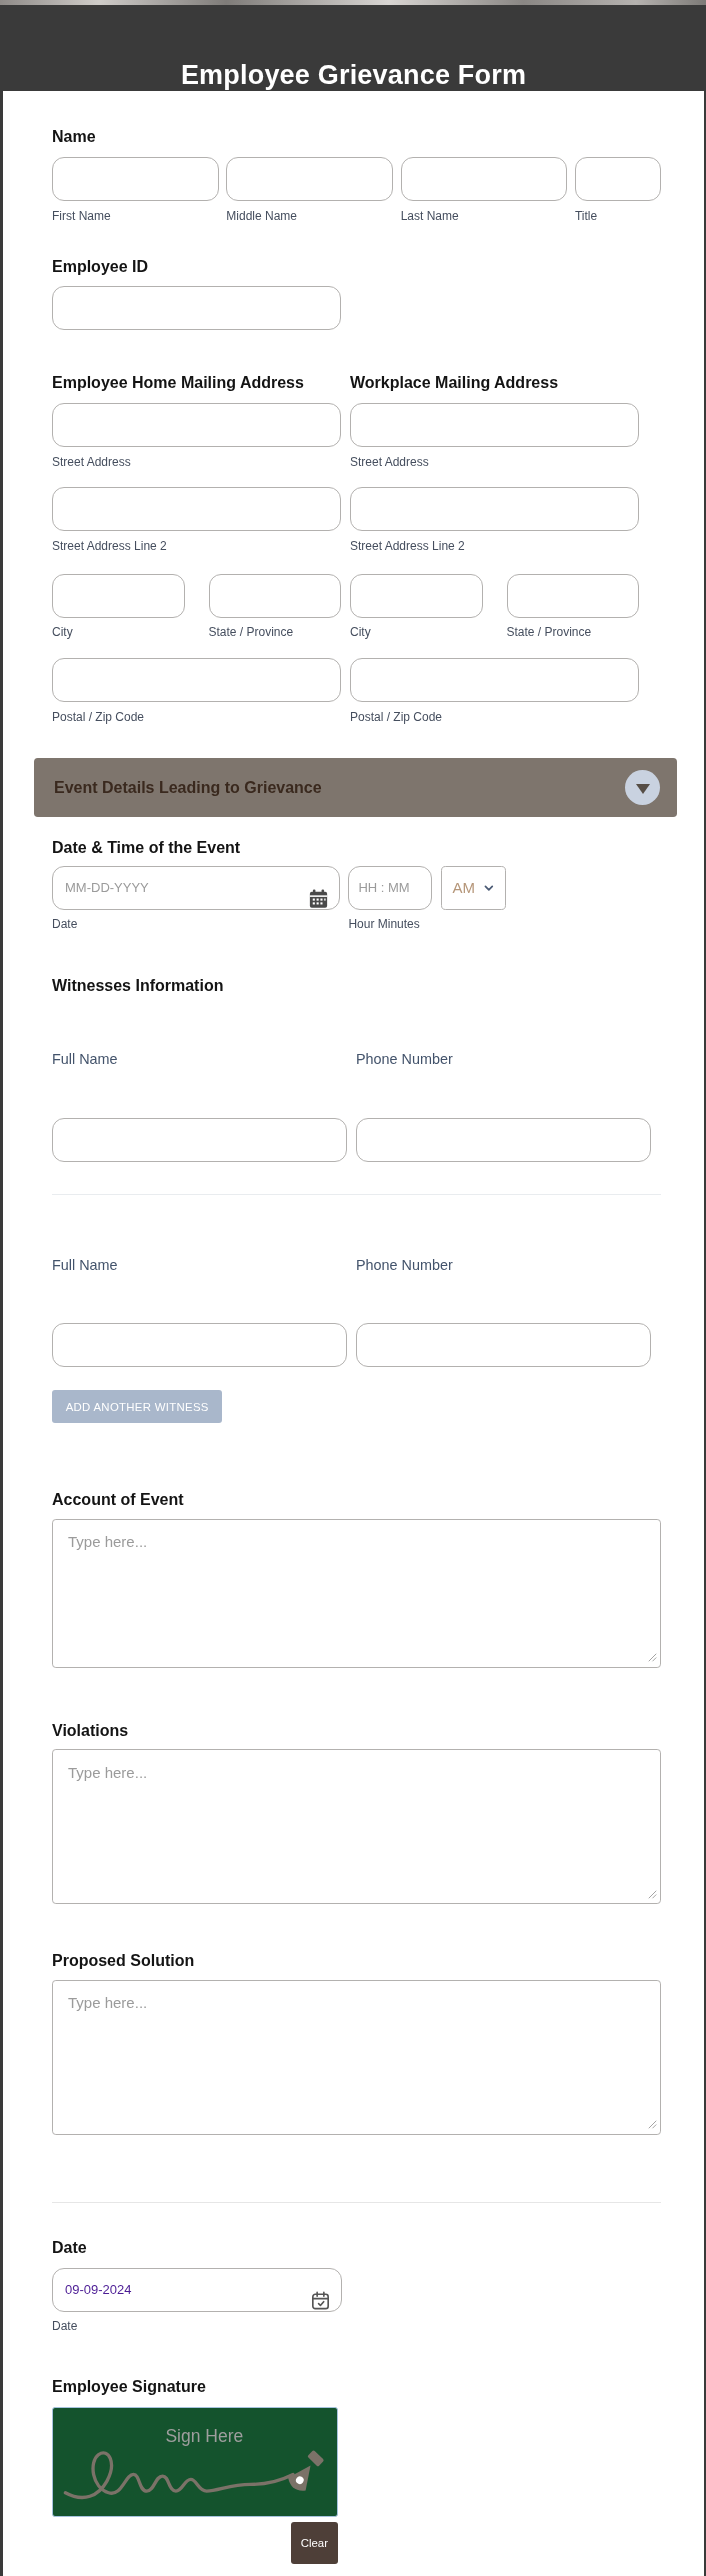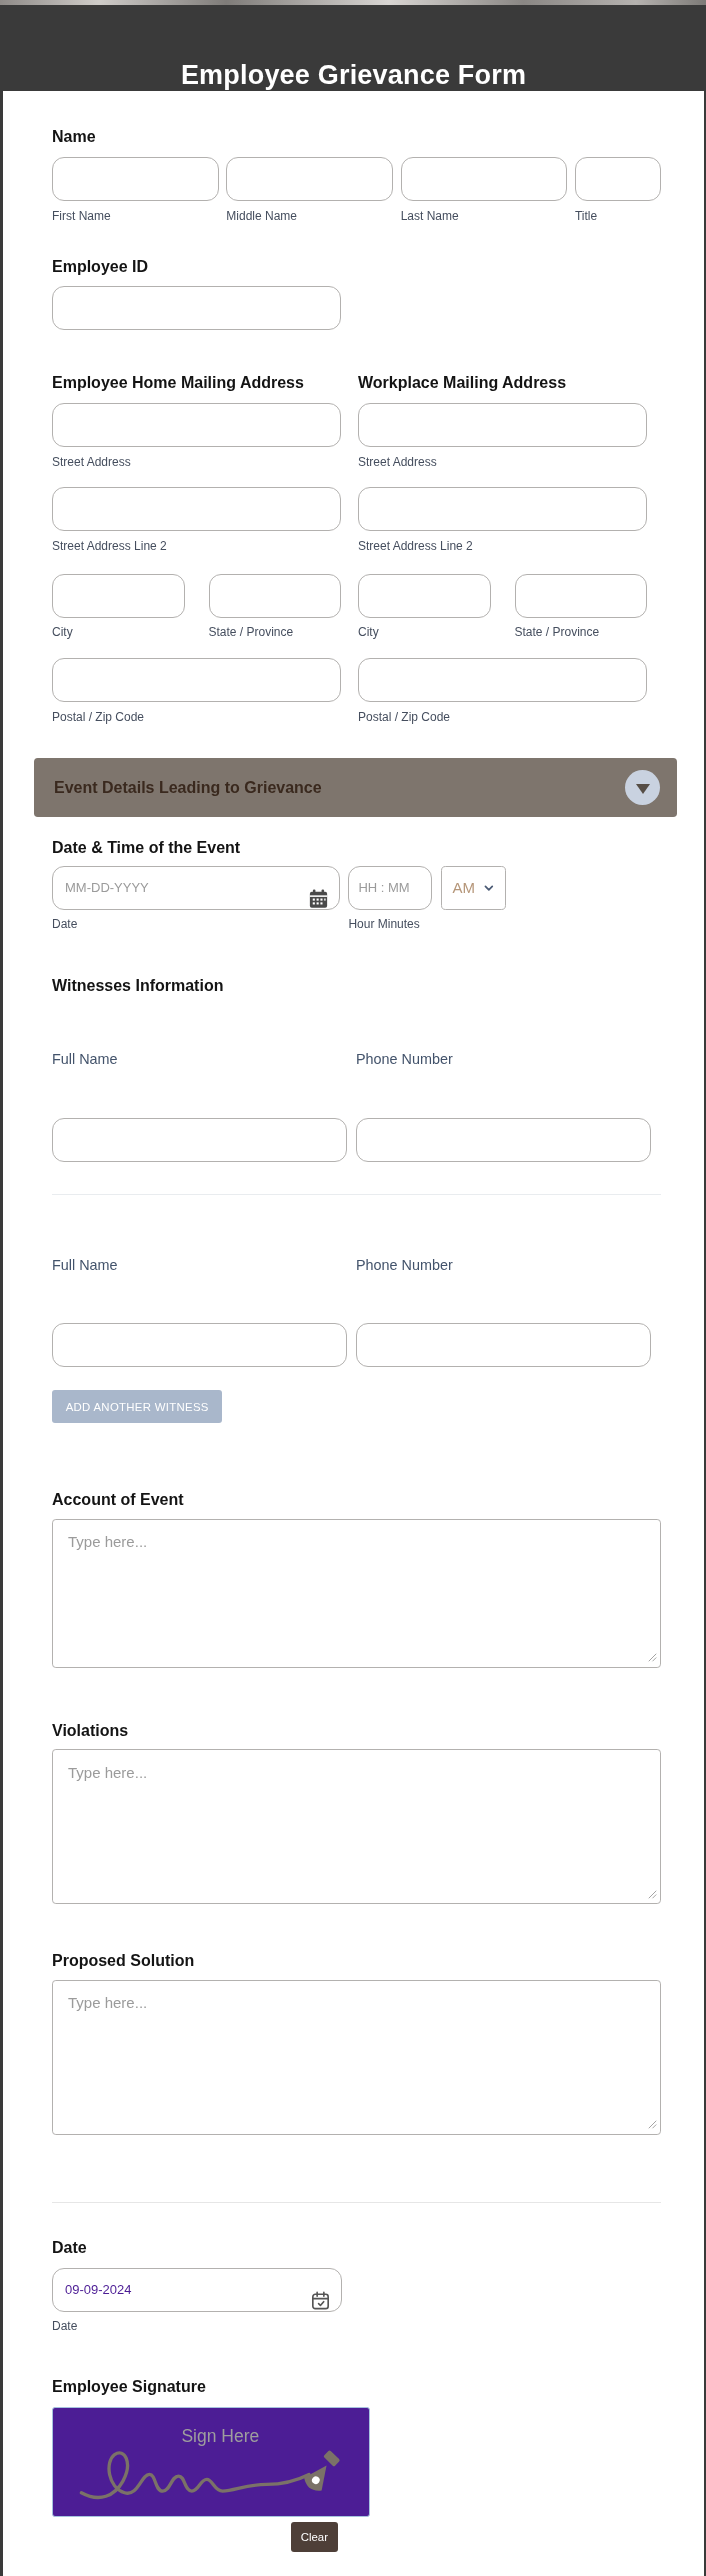--- a/index.html
+++ b/index.html
@@ -65,21 +65,21 @@
   .section-name { margin-top: 36px; }
   .row { display: flex; gap: 7.6px; margin-top: 10px; }
   .col-grow { flex: 1 1 0; }
   .col-title { flex: 0 0 86px; }
 
   
   .section-empid { margin-top: 34px; }
   .empid-input-wrap { width: 289px; margin-top: 9px; }
 
   
-  .section-address { margin-top: 43px; display: flex; gap: 17px; }
+  .section-address { margin-top: 43px; display: flex; gap: 9px; }
   .addr-col { flex: 0 0 289px; }
   .addr-row2 { margin-top: 18px; }
   .addr-row-city { display: flex; gap: 24px; margin-top: 20.5px; }
   .addr-row-city .cell { flex: 1 1 0; }
   .addr-input { margin-top: 10px; }
 
   
   .collapse-bar {
     margin: 34px 27px 0 31px;
     background: #7e756d;
@@ -176,41 +176,41 @@
   .divider { border: none; border-top: 0.8px solid #e6e6e6; margin-top: 67px; }
 
   
   .section-date { margin-top: 35px; }
   .date-input-wrap { width: 290px; margin-top: 10px; position: relative; }
 
   
   .section-signature { margin-top: 43px; }
   .sig-box {
     margin-top: 10px;
-    width: 318px; height: 110px;
+    width: 286px; height: 110px;
     border: 1.5px solid #a6c3de;
     border-radius: 3px;
     position: relative;
-    background: #4c1d95;
+    background: #14532d;
     cursor: crosshair;
     overflow: hidden;
   }
   .sign-here {
     position: absolute; left: 50%; top: 18px;
     transform: translateX(-38%);
     color: #9e9e9e; font-size: 17.5px;
   }
   .sig-art { position: absolute; left: 0; top: 0; width: 100%; height: 100%; }
   .clear-row { width: 286px; display: flex; justify-content: flex-end; margin-top: 5.3px; }
   .clear-btn {
     background: #4e3f38; color: #fff;
     border: none; border-radius: 3px;
     font-family: "Liberation Sans", sans-serif;
     font-size: 11.4px;
-    padding: 9px 10px;
+    padding: 15px 10px;
     cursor: pointer;
   }
 
   
   .submit-row { margin-top: 63px; display: flex; justify-content: center; padding-bottom: 49px; }
   .submit-btn {
     width: 170px; height: 45px;
     background: #2d1c14;
     color: #ffffff;
     border: none; border-radius: 3.8px;

